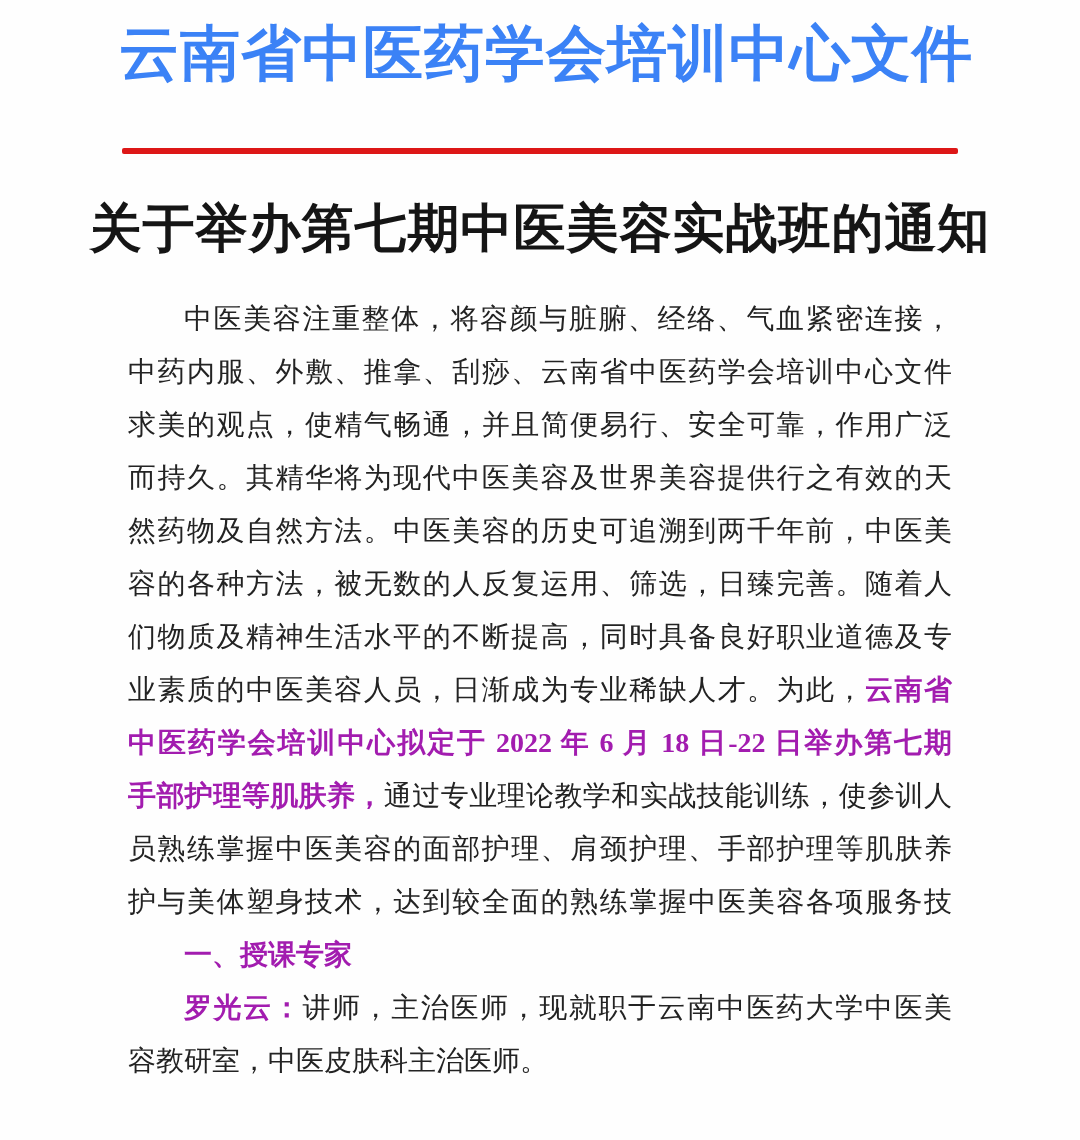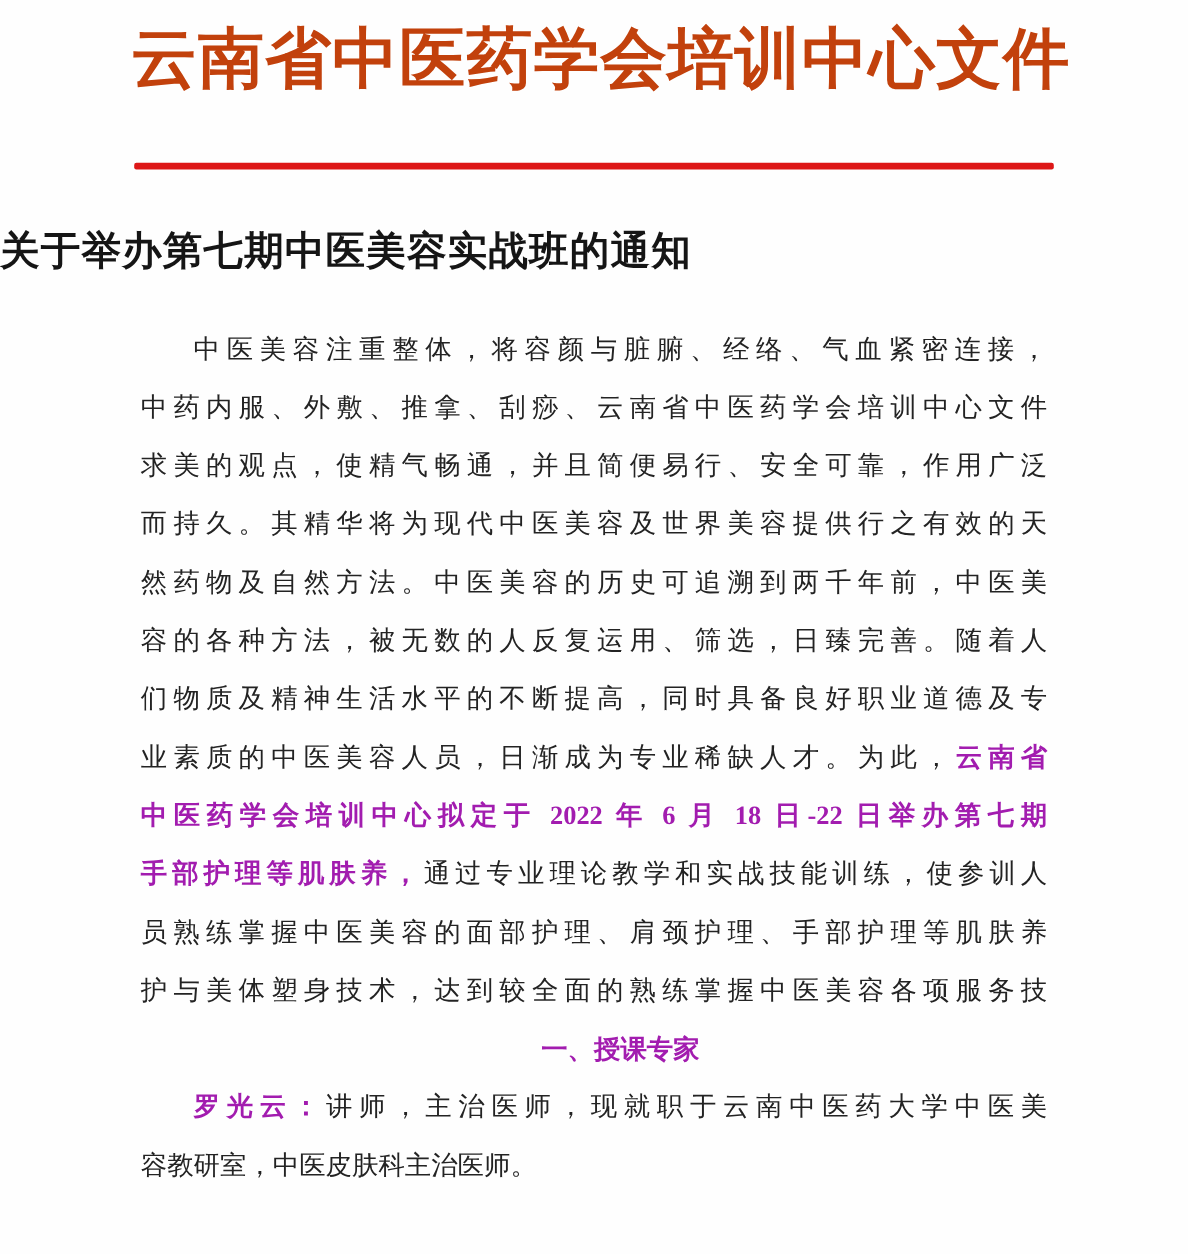--- a/index.html
+++ b/index.html
@@ -24,57 +24,57 @@
     letter-spacing: 1px;
     white-space: nowrap;
   }
   .red-rule {
     height: 6px;
     margin: 46px 122px 0 122px;
     border-radius: 2px;
   }
   .doc-title {
     margin-top: 50px;
-    text-align: left;
+    text-align: center;
     font-family: "Liberation Sans", sans-serif;
     font-weight: 700;
-    font-size: 36px;
+    font-size: 52px;
     line-height: 48px;
     color: #151515;
     letter-spacing: 1px;
   }
   .doc-body {
     margin: 40px 128px 0 128px;
-    font-size: 24px;
+    font-size: 28px;
     color: #232323;
   }
   .line {
     line-height: 53px;
     text-align: justify;
     text-justify: inter-character;
     white-space: normal;
     color: #232323;
   }
   .line.fill { text-align-last: justify; }
   .line.indent { text-indent: 2em; }
   .line .seg.bold { font-weight: 700; color: #a21caf; }
   .line.heading {
     font-family: "Liberation Sans", sans-serif;
     font-weight: 700;
     color: #141414;
-    text-align: center;
+    text-align: left;
     text-align-last: auto;
   }
 </style>
 </head>
 <body>
 
 <div class="page">
   <header>
-    <h1 class="letterhead" style="color: #c2410c; padding-left: 12px;">云南省中医药学会培训中心文件</h1>
+    <h1 class="letterhead" style="color: #3b82f6; padding-left: 12px;">云南省中医药学会培训中心文件</h1>
     <div class="red-rule" style="background: rgb(221, 23, 23);"></div>
   </header>
 
   <main>
     <h2 class="doc-title">关于举办第七期中医美容实战班的通知</h2>
 
     <div class="doc-body" id="doc-body">
         <div class="line indent fill"><span class="seg">中医美容注重整体，将容颜与脏腑、经络、气血紧密连接，</span></div>
         <div class="line fill"><span class="seg">中药内服、外敷、推拿、刮痧、云南省中医药学会培训中心文件</span></div>
         <div class="line fill"><span class="seg">求美的观点，使精气畅通，并且简便易行、安全可靠，作用广泛</span></div>

